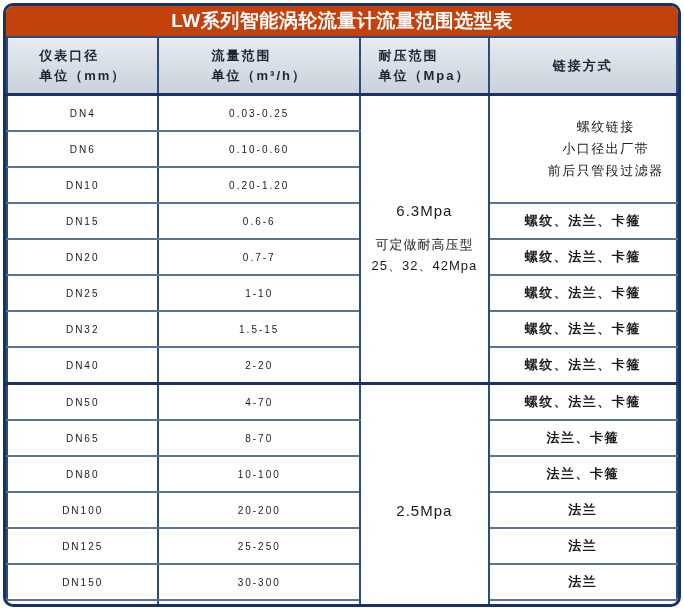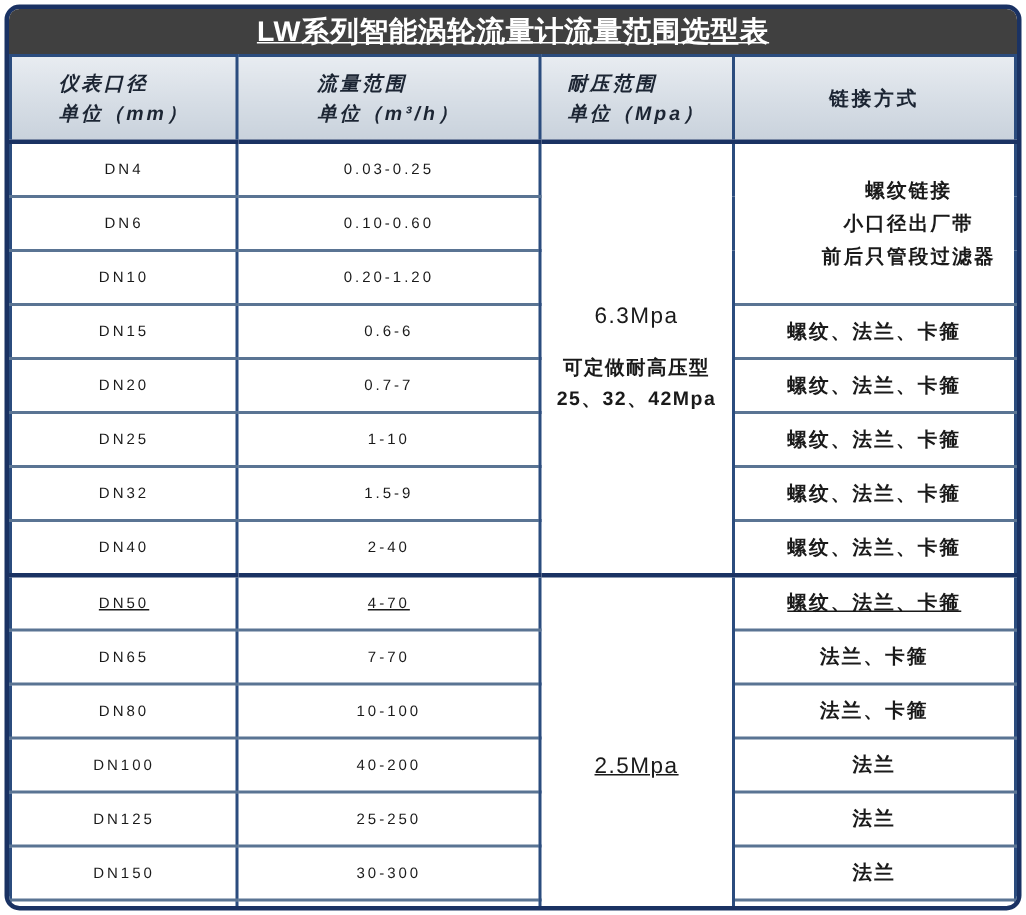--- a/index.html
+++ b/index.html
@@ -13,24 +13,24 @@
     position:absolute; top:3px; left:3px;
     width:672px; height:598px;
     border:3px solid #1a3263;
     border-radius:10px;
     overflow:hidden;
     background:#ffffff;
     display:flex; flex-direction:column;
   }
   .titlebar {
     flex:0 0 30px;
-    background:#404040;
+    background:#c2410c;
     color:#ffffff;
     display:flex; align-items:center; justify-content:center;
-    font-size:19px; font-weight:bold; letter-spacing:0.5px;text-decoration:underline;
+    font-size:19px; font-weight:bold; letter-spacing:0.5px;
   }
   .table-wrap { flex:1 1 auto; }
   table {
     width:100%; height:100%;
     border-collapse:collapse;
     table-layout:fixed;
   }
   col.c1 { width:22.6%; }
   col.c2 { width:30.1%; }
   col.c3 { width:19.2%; }
@@ -38,42 +38,42 @@
   th {
     height:51px;
     background:linear-gradient(180deg,#e8ecf1 0%,#d6dde5 55%,#c9d2dc 100%);
     border:2px solid #2b4c7e;
     border-bottom:3px solid #1a3263;
     font-size:13px; font-weight:bold; color:#1c2533;
     letter-spacing:2px; line-height:1.5;
     text-align:center; vertical-align:middle;
     padding:2px 0;
   }
-  th .hdr-block { display:inline-block; text-align:left;font-style:italic; }
+  th .hdr-block { display:inline-block; text-align:left; }
   td {
     border-left:2px solid #2b4c7e;
     border-right:2px solid #2b4c7e;
     border-top:2px solid #5a7493;
     border-bottom:2px solid #5a7493;
     text-align:center; vertical-align:middle;
     color:#1a1a1a;
     height:34px;
     padding:0 2px;
   }
   td.dn-cell, td.range-cell { font-size:10px; letter-spacing:2px; }
   td.pressure-cell { font-size:15px; letter-spacing:1px;text-align:center; }
   .pressure-note {
     margin-top:16px;
-    font-size:13px; font-weight:bold; letter-spacing:1px;
+    font-size:13px; font-weight:normal; letter-spacing:1px;
     line-height:1.55;
   }
   td.conn-cell { font-size:13px; font-weight:bold; letter-spacing:1.5px; }
-  td.conn-merged { font-size:13px; font-weight:bold; letter-spacing:1.5px;padding-left:48px; }
+  td.conn-merged { font-size:13px; font-weight:normal; letter-spacing:1.5px;padding-left:48px; }
   .conn-line { line-height:1.7; }
-  tr.section-break > td { border-top:3px solid #1a3263;text-decoration:underline; }
+  tr.section-break > td { border-top:3px solid #1a3263; }
 </style>
 </head>
 <body>
 
 <div class="frame">
   <div class="titlebar">LW系列智能涡轮流量计流量范围选型表</div>
 
   <div class="table-wrap">
     <table>
       <colgroup>
@@ -140,49 +140,49 @@
           <td class="range-cell">0.7-7</td>
           <td class="conn-cell">螺纹、法兰、卡箍</td>
         </tr>
         <tr>
           <td class="dn-cell">DN25</td>
           <td class="range-cell">1-10</td>
           <td class="conn-cell">螺纹、法兰、卡箍</td>
         </tr>
         <tr>
           <td class="dn-cell">DN32</td>
-          <td class="range-cell">1.5-9</td>
+          <td class="range-cell">1.5-15</td>
           <td class="conn-cell">螺纹、法兰、卡箍</td>
         </tr>
         <tr>
           <td class="dn-cell">DN40</td>
-          <td class="range-cell">2-40</td>
+          <td class="range-cell">2-20</td>
           <td class="conn-cell">螺纹、法兰、卡箍</td>
         </tr>
         <tr class="section-break">
           <td class="dn-cell">DN50</td>
           <td class="range-cell">4-70</td>
           <td class="pressure-cell" rowspan="7">
             <div>2.5Mpa</div>
           </td>
           <td class="conn-cell">螺纹、法兰、卡箍</td>
         </tr>
         <tr>
           <td class="dn-cell">DN65</td>
-          <td class="range-cell">7-70</td>
+          <td class="range-cell">8-70</td>
           <td class="conn-cell">法兰、卡箍</td>
         </tr>
         <tr>
           <td class="dn-cell">DN80</td>
           <td class="range-cell">10-100</td>
           <td class="conn-cell">法兰、卡箍</td>
         </tr>
         <tr>
           <td class="dn-cell">DN100</td>
-          <td class="range-cell">40-200</td>
+          <td class="range-cell">20-200</td>
           <td class="conn-cell">法兰</td>
         </tr>
         <tr>
           <td class="dn-cell">DN125</td>
           <td class="range-cell">25-250</td>
           <td class="conn-cell">法兰</td>
         </tr>
         <tr>
           <td class="dn-cell">DN150</td>
           <td class="range-cell">30-300</td>

